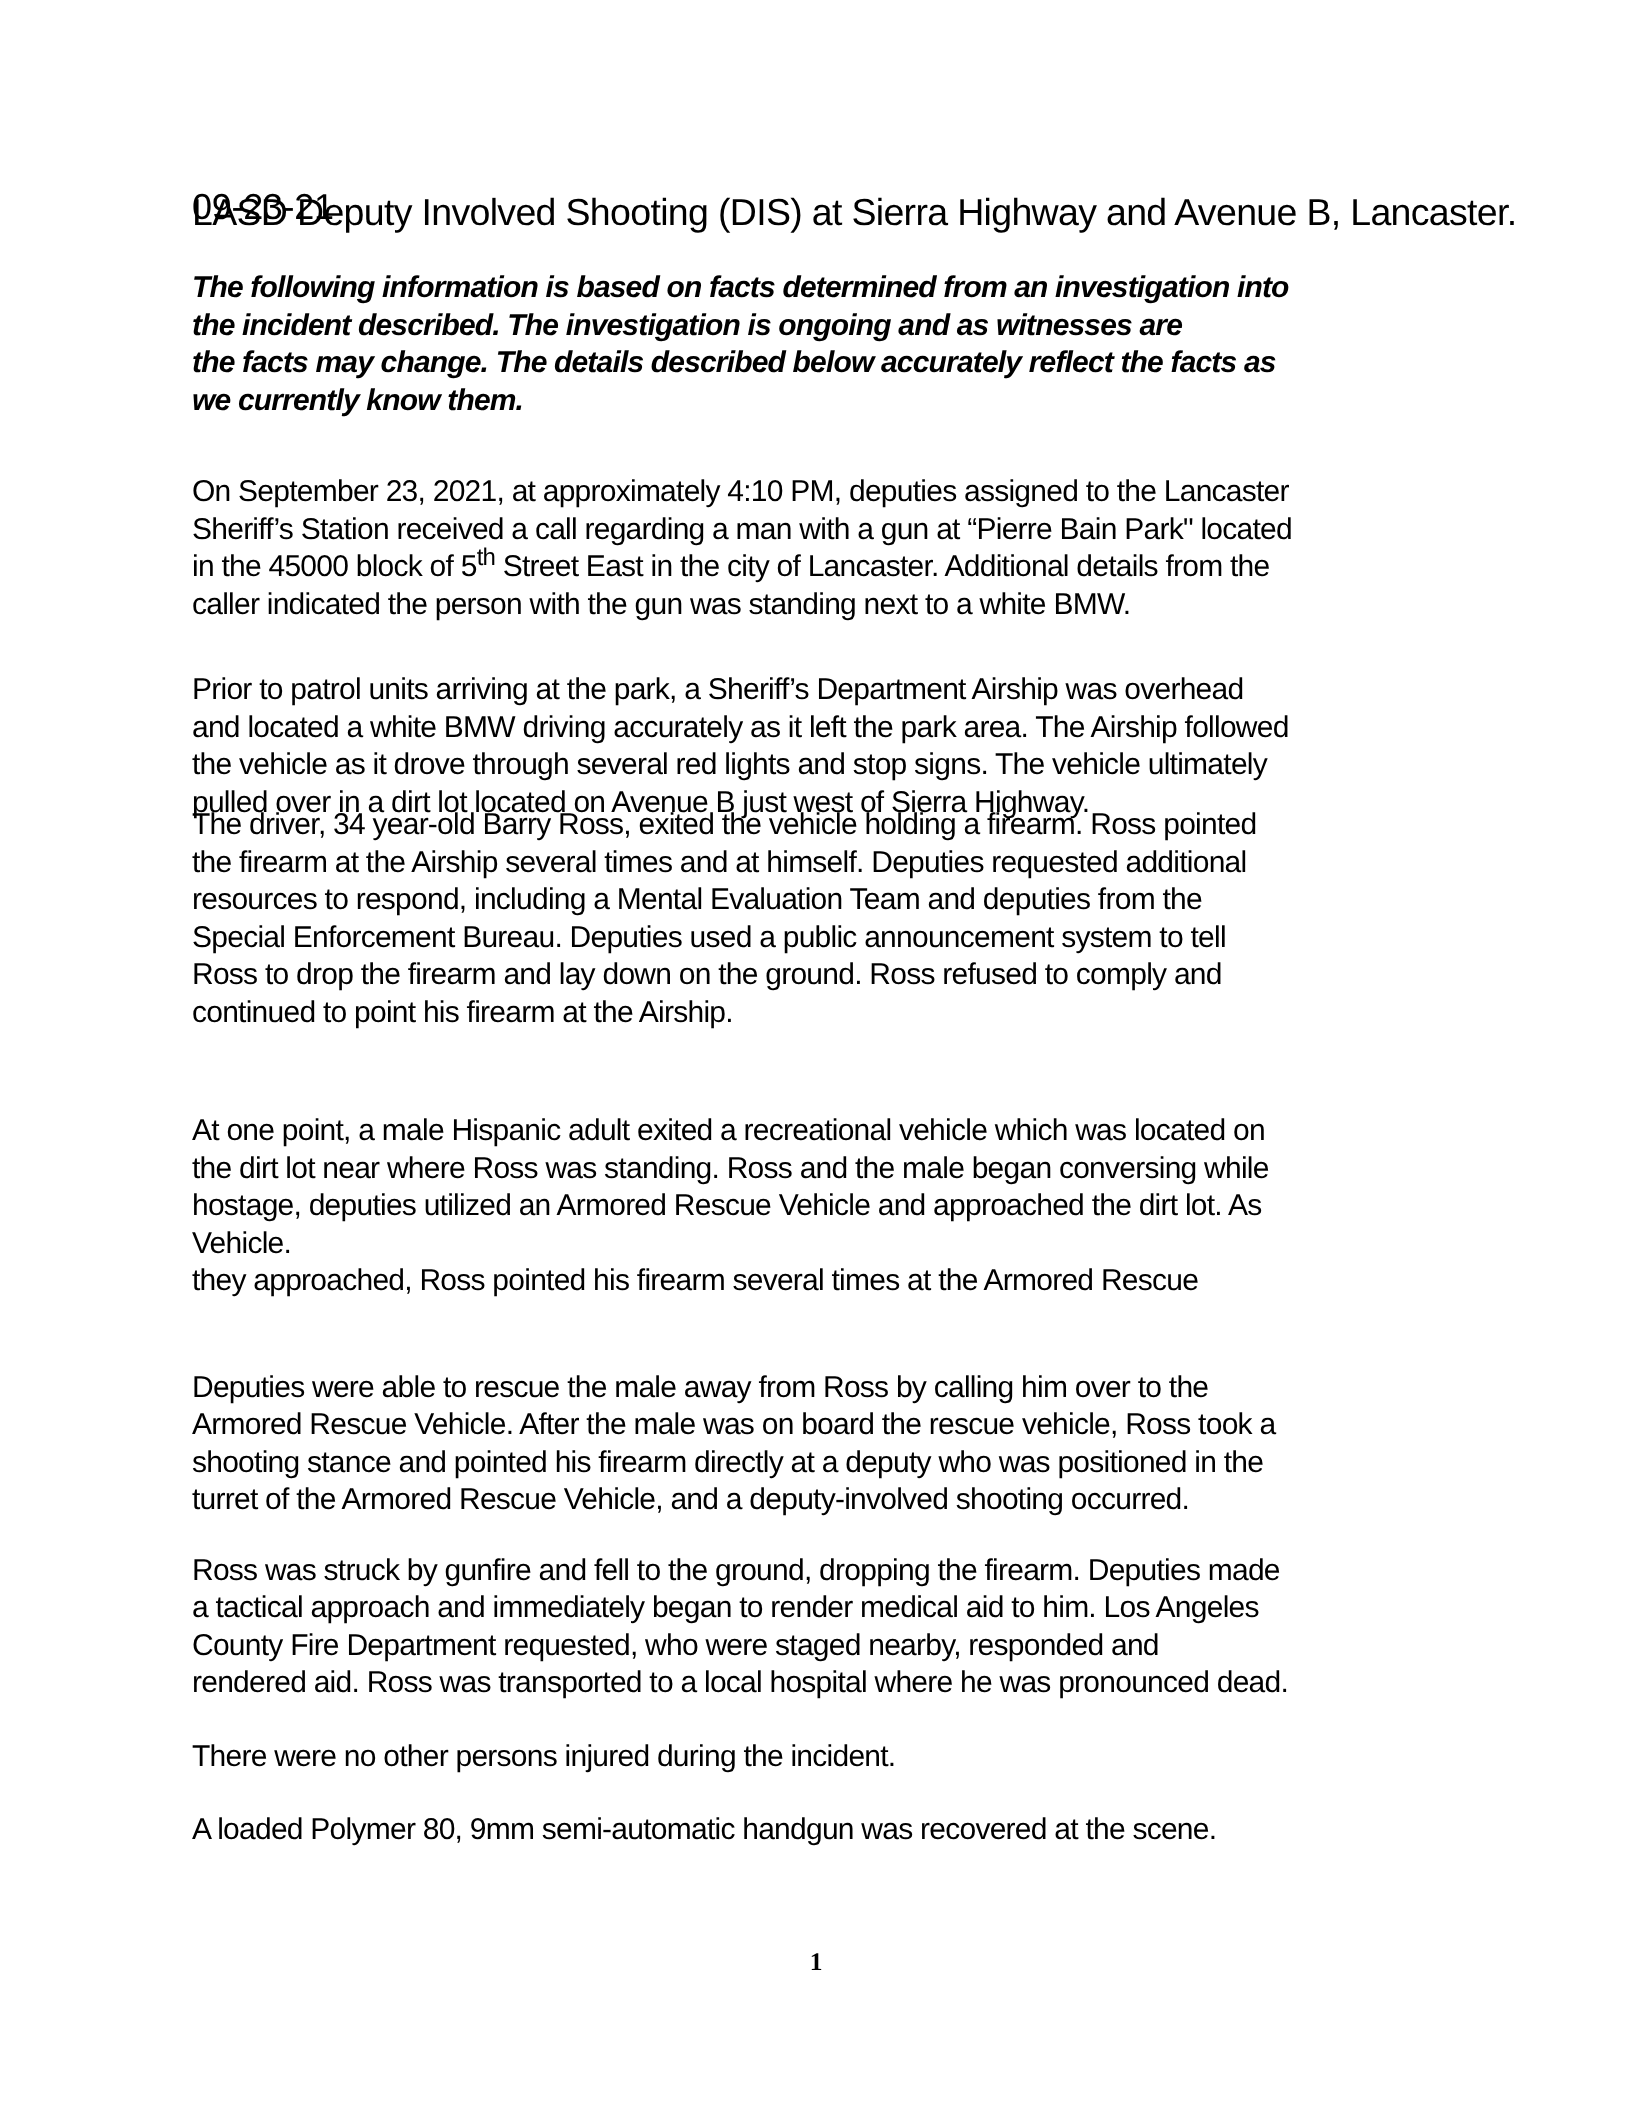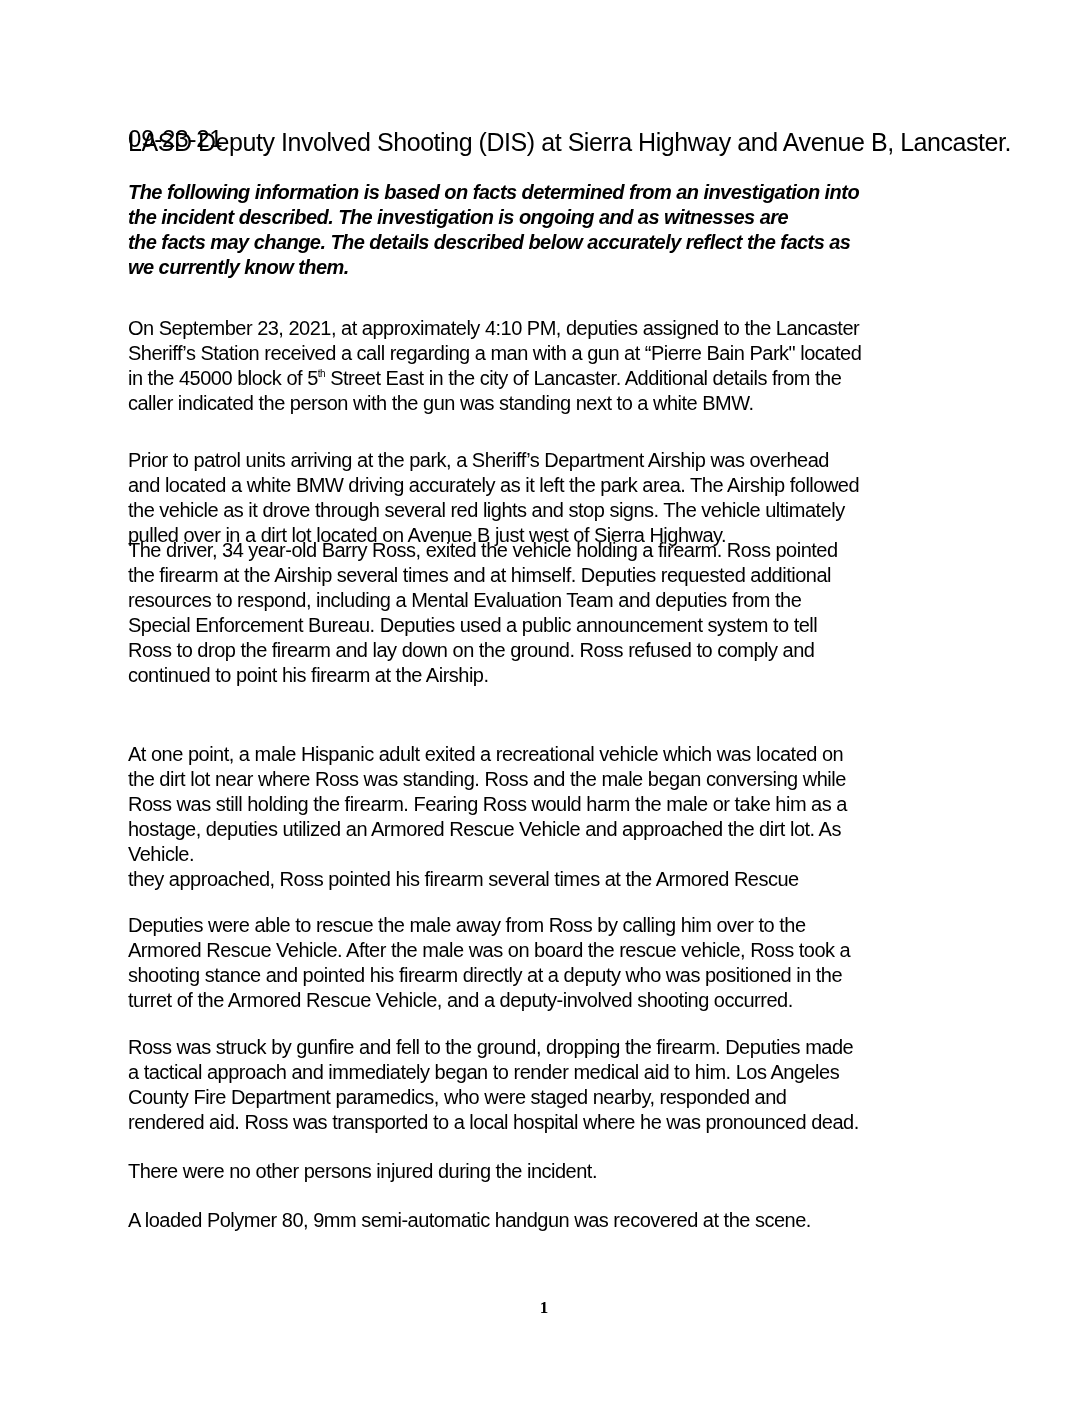--- a/index.html
+++ b/index.html
@@ -54,21 +54,21 @@
     .para {
       position: absolute;
       left: 0;
       width: 830px;
       font-size: 20px;
       line-height: 25px;
       letter-spacing: -0.5px;
       margin: 0;
     }
     .para .line { display: block; white-space: nowrap; }
-    sup { font-size: 10px; line-height: 0; vertical-align: super; }
+    sup { font-size: 16px; line-height: 0; vertical-align: super; }
     .page-number {
       position: absolute;
       top: 1298px;
       left: 0;
       width: 832px;
       text-align: center;
       font-family: "Liberation Serif", "DejaVu Serif", serif;
       font-weight: bold;
       font-size: 17px;
     }
@@ -106,37 +106,36 @@
     <span class="line">the firearm at the Airship several times and at himself.  Deputies requested additional</span>
     <span class="line">resources to respond, including a Mental Evaluation Team and deputies from the</span>
     <span class="line">Special Enforcement Bureau.  Deputies used a public announcement system to tell</span>
     <span class="line">Ross to drop the firearm and lay down on the ground.  Ross refused to comply and</span>
     <span class="line">continued to point his firearm at the Airship.</span>
   </p>
 
   <p class="para" style="top:742px">
     <span class="line">At one point, a male Hispanic adult exited a recreational vehicle which was located on</span>
     <span class="line">the dirt lot near where Ross was standing.  Ross and the male began conversing while</span>
-    <span class="line">Ross was still holding the firearm.  Fearing Ross would harm the male or take him as a</span>
     <span class="line">hostage, deputies utilized an Armored Rescue Vehicle and approached the dirt lot.  As</span>
     <span class="line">Vehicle.</span>
     <span class="line">they approached, Ross pointed his firearm several times at the Armored Rescue</span>
   </p>
 
   <p class="para" style="top:913px">
     <span class="line">Deputies were able to rescue the male away from Ross by calling him over to the</span>
     <span class="line">Armored Rescue Vehicle.  After the male was on board the rescue vehicle, Ross took a</span>
     <span class="line">shooting stance and pointed his firearm directly at a deputy who was positioned in the</span>
     <span class="line">turret of the Armored Rescue Vehicle, and a deputy-involved shooting occurred.</span>
   </p>
 
   <p class="para" style="top:1035px">
     <span class="line">Ross was struck by gunfire and fell to the ground, dropping the firearm.  Deputies made</span>
     <span class="line">a tactical approach and immediately began to render medical aid to him.  Los Angeles</span>
-    <span class="line">County Fire Department paramedics, who were staged nearby, responded and</span>
+    <span class="line">County Fire Department requested, who were staged nearby, responded and</span>
     <span class="line">rendered aid.  Ross was transported to a local hospital where he was pronounced dead.</span>
   </p>
 
   <p class="para" style="top:1159px">
     <span class="line">There were no other persons injured during the incident.</span>
   </p>
 
   <p class="para" style="top:1208px">
     <span class="line">A loaded Polymer 80, 9mm semi-automatic handgun was recovered at the scene.</span>
   </p>

